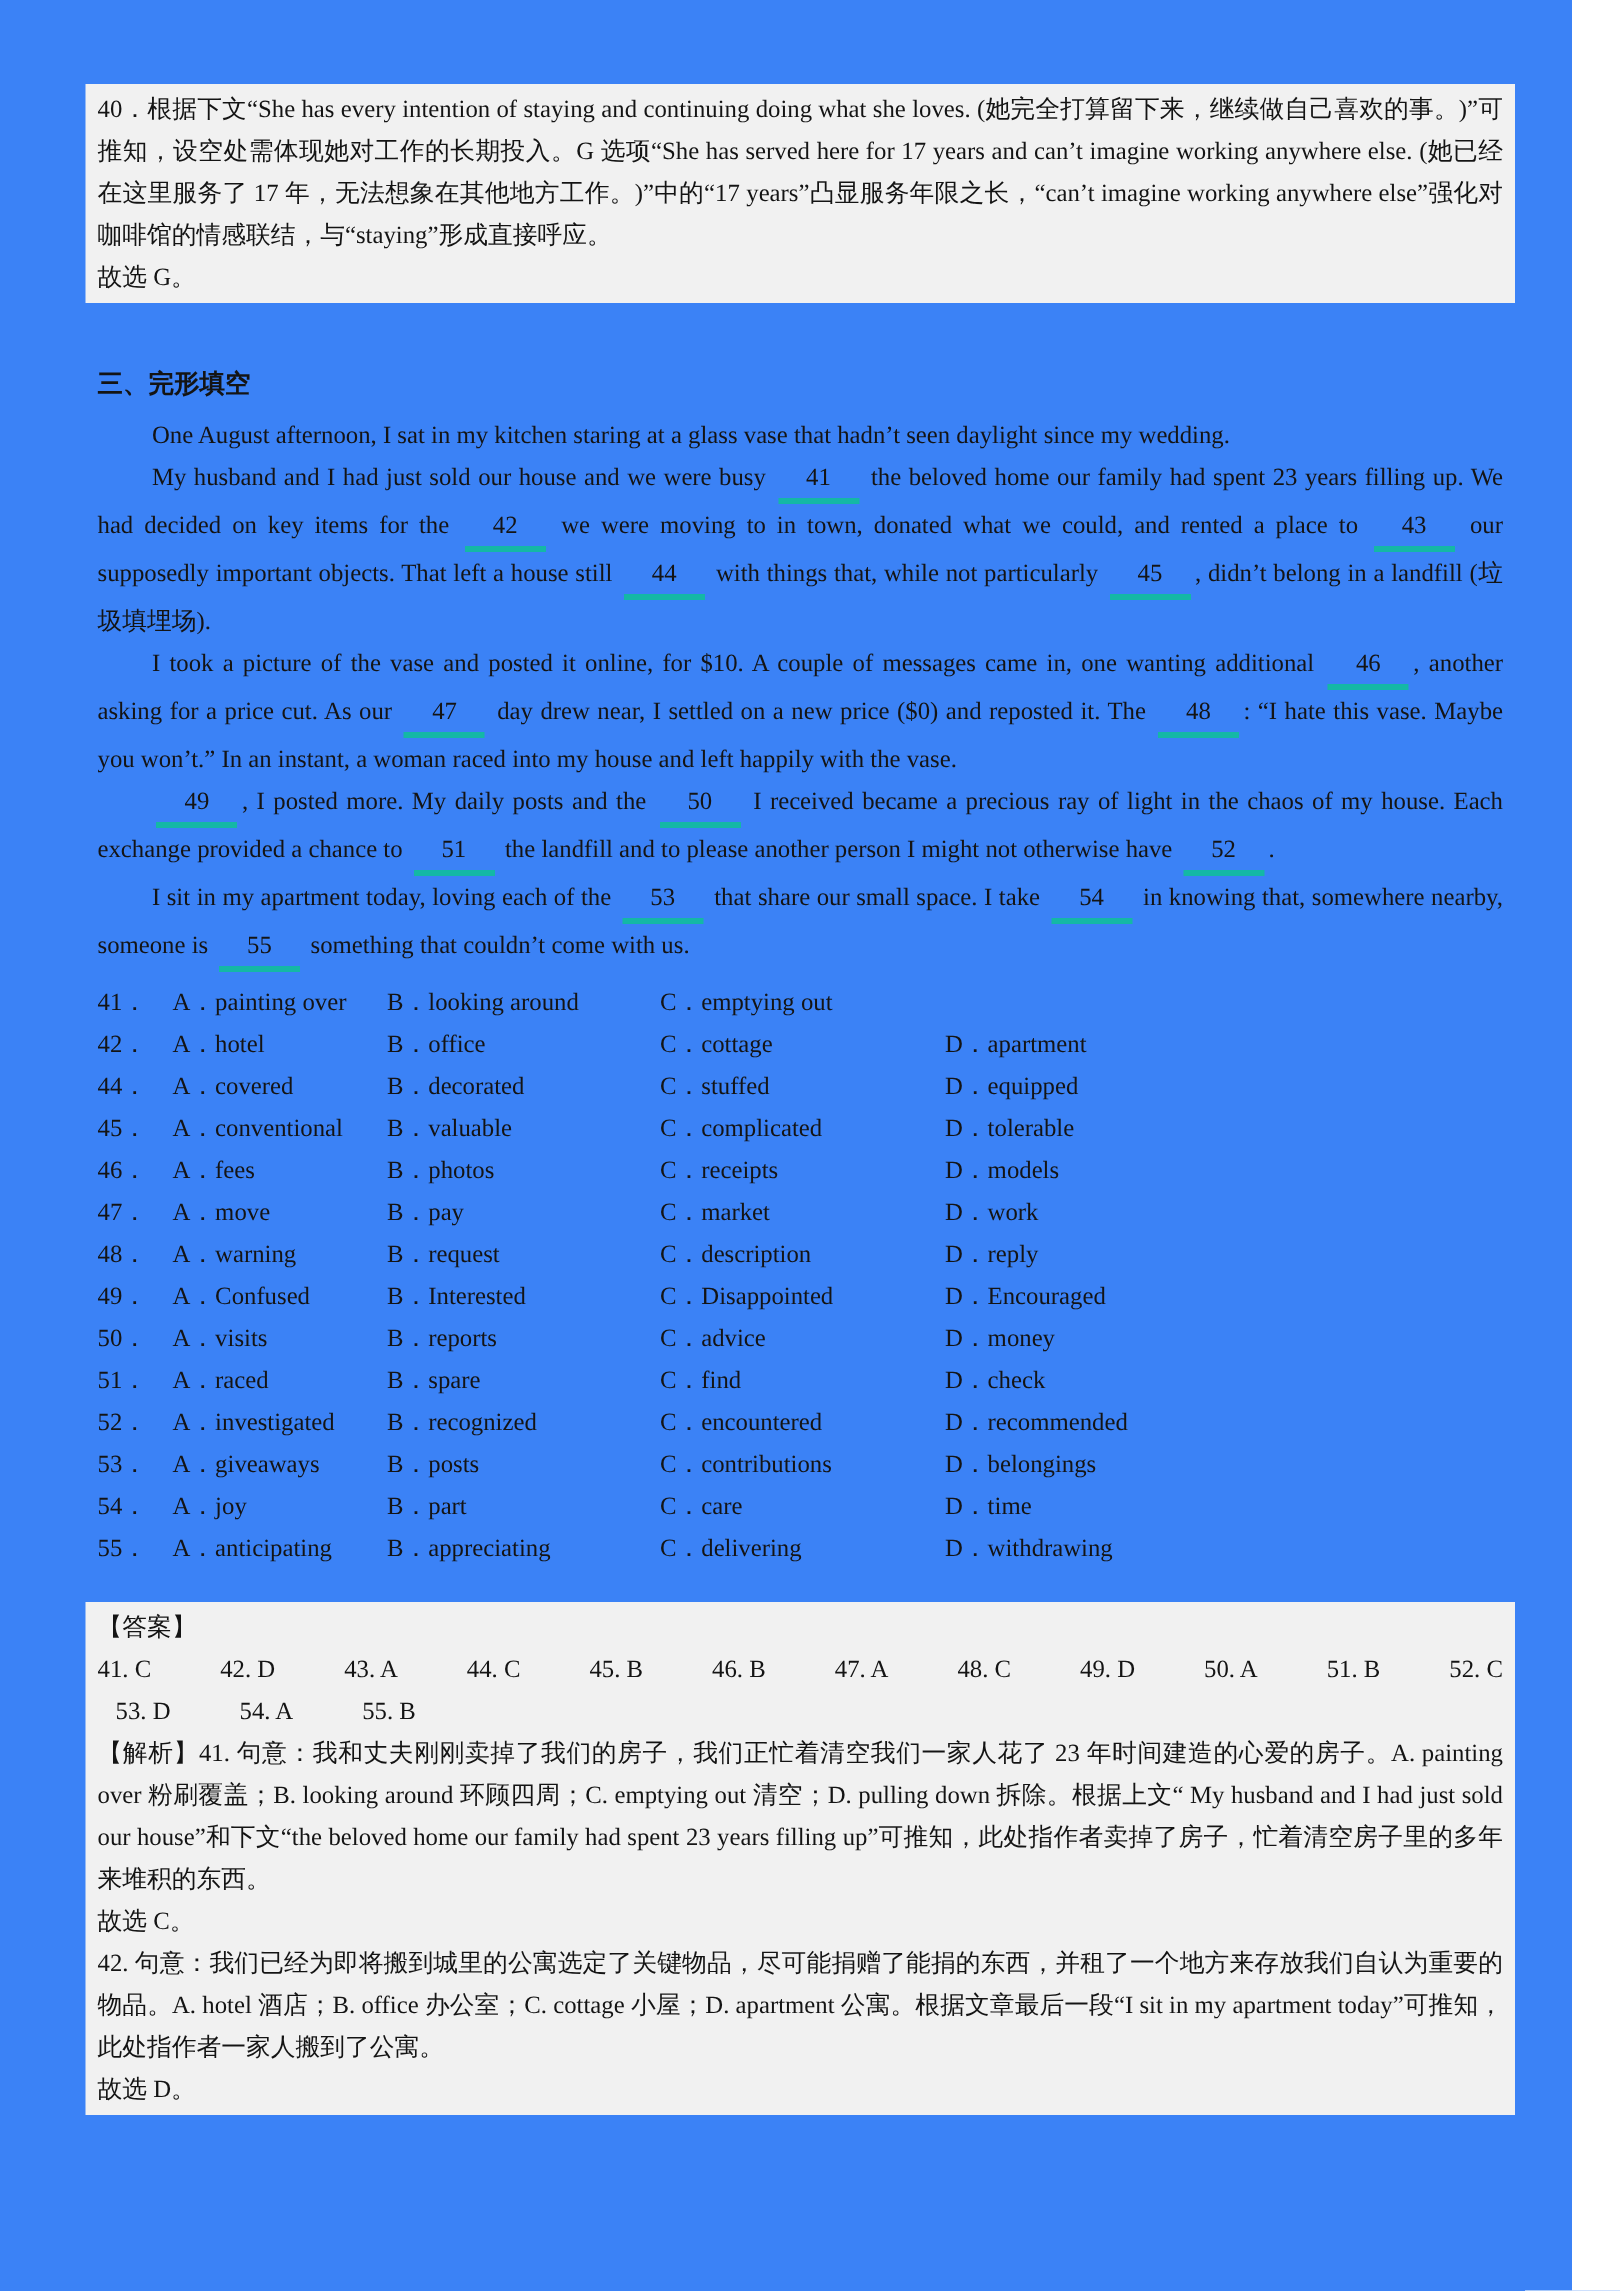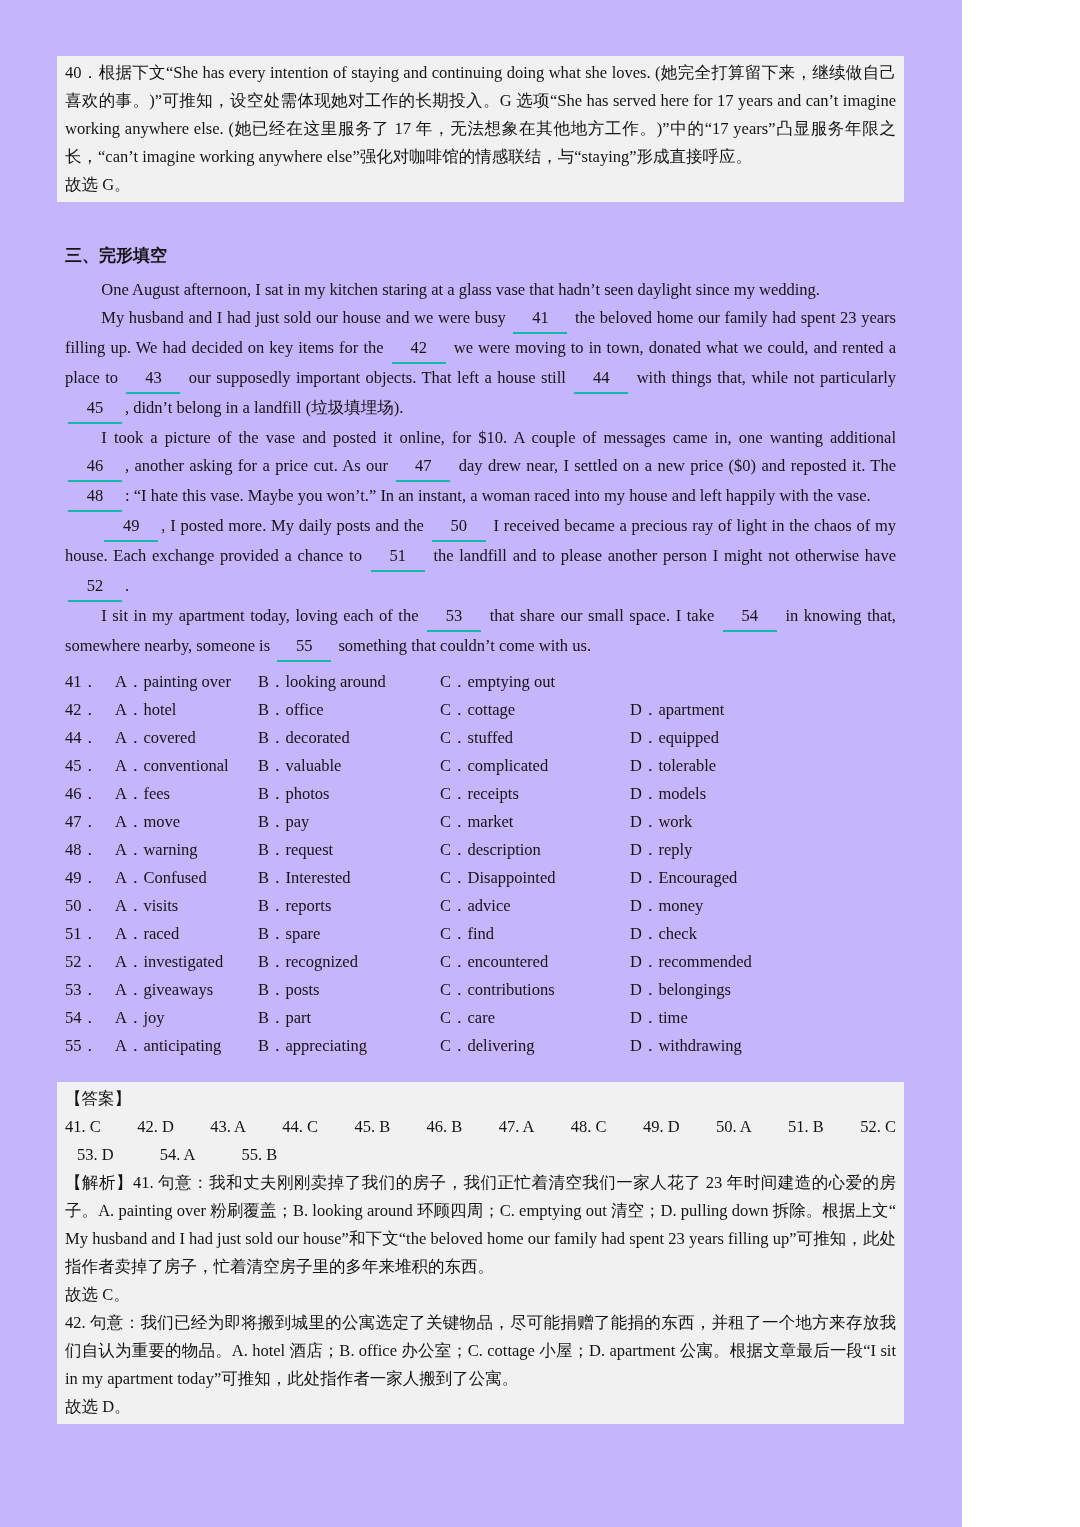--- a/index.html
+++ b/index.html
@@ -1,25 +1,25 @@
 <!DOCTYPE html>
 <html><head>
 <meta charset="utf-8">
 <style>
   html, body { margin: 0; padding: 0; background: #ffffff; }
   .page {
-    width: 962px;
+    width: 1048px;
     min-height: 1527px;
     box-sizing: border-box;
-    padding: 56px 66px 40px 65px;
+    padding: 56px 46px 40px 65px;
     font-family: "Liberation Serif", "DejaVu Serif", serif;
     font-size: 16.5px;
     line-height: 28px;
     color: #141414;
-    background: #c4b5fd;
+    background: #3b82f6;
   }
   .gray-block {
     background: #f1f1f1;
     margin: 0 -8px;
     padding: 3px 8px;
   }
   .gray-block p { margin: 0; }
   .note-text { text-align: justify; }
   .section-title {
     font-weight: bold;
@@ -29,21 +29,21 @@
   .para {
     margin: 0;
     text-indent: 2.2em;
     text-align: justify;
   }
   .blank {
     display: inline-block;
     min-width: 26px;
     padding: 0 14px;
     margin: 0 3px;
-    border-bottom: 2px solid #14b8a6;
+    border-bottom: 4px solid #14b8a6;
     text-align: center;
     text-indent: 0;
   }
   .options { margin-top: 6px; }
   .opt-row {
     display: grid;
     grid-template-columns: 50px 143px 182px 190px 1fr;
     line-height: 28px;
   }
   .opt-cell { white-space: nowrap; }

